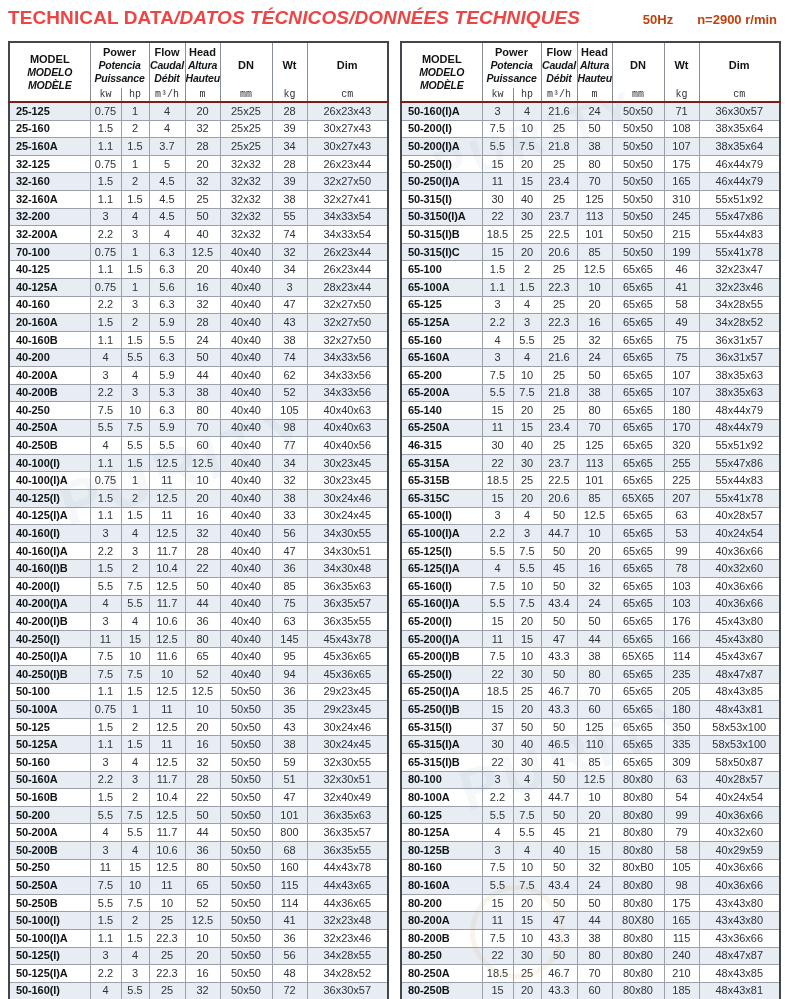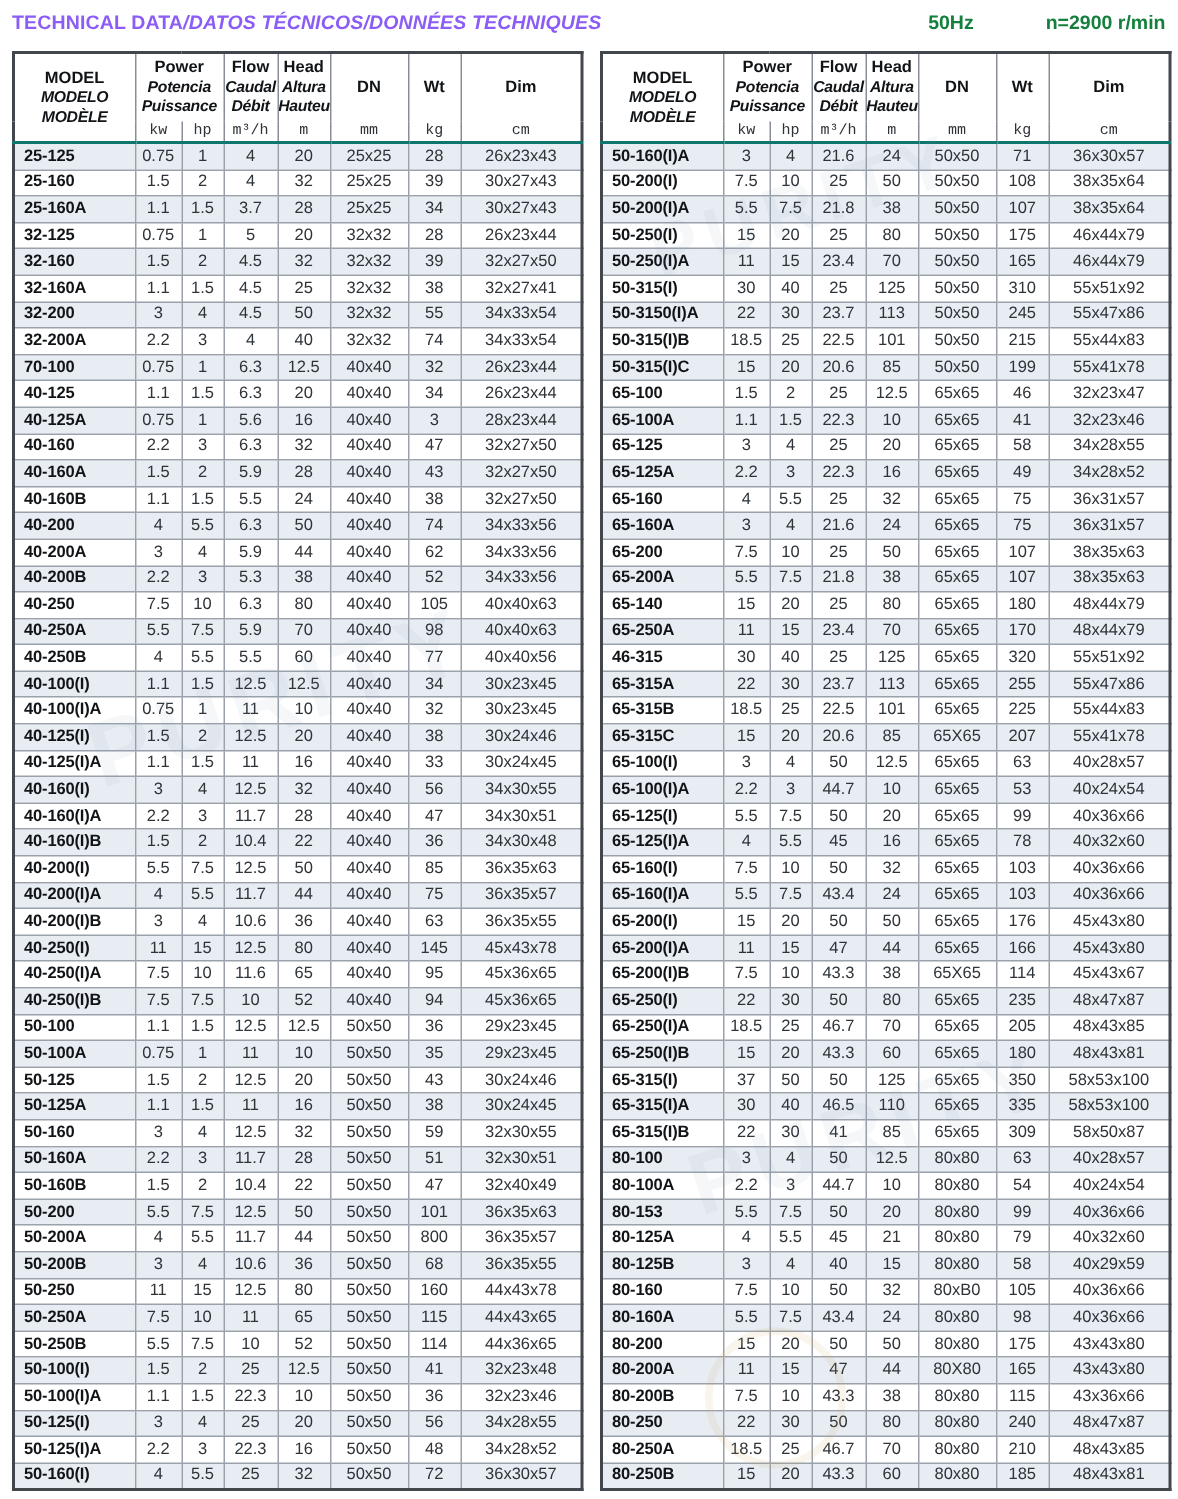--- a/index.html
+++ b/index.html
@@ -3,39 +3,39 @@
 <meta charset="utf-8">
 <style>
   html,body { margin:0; padding:0; }
   body {
     width:785px; height:999px; background:#ffffff; overflow:hidden; position:relative;
     font-family:"Liberation Sans", sans-serif;
     -webkit-font-smoothing:antialiased;
   }
   
   .page-header { display:flex; align-items:baseline; padding:7px 8px 0 8px; }
-  .title { color:#8b5cf6; font-weight:bold; font-size:13px; letter-spacing:.1px; white-space:nowrap;text-align:right; }
+  .title { color:#ef4444; font-weight:bold; font-size:19px; letter-spacing:.1px; white-space:nowrap;text-align:right; }
   .title .it { font-style:italic; }
-  .specs { margin-left:auto; display:flex; gap:48px; color:#15803d; font-weight:bold; font-size:13px; white-space:nowrap;text-align:right; }
+  .specs { margin-left:auto; display:flex; gap:24px; color:#c2410c; font-weight:bold; font-size:13px; white-space:nowrap;text-align:right; }
   
   .tables { display:flex; gap:11px; padding:0 8px; margin-top:12px;border-radius:31px; }
   table.tbl {
     border-collapse:collapse; table-layout:fixed; width:379px; background:#fff;
     border:2px solid #42474e;
   }
   .tbl th, .tbl td { padding:0; text-align:center; vertical-align:middle; overflow:hidden; }
   
   .tbl thead th { background:#fff; border-left:1px solid #878e98; border-right:1px solid #878e98; border-top:none; border-bottom:none; }
   .tbl .labels th { height:45px; }
   .tbl .units  th { height:13px; font-size:10px; font-weight:normal; color:#2e3338;font-family:Liberation Mono, monospace; }
   .h-en { font-size:11px; font-weight:bold; color:#111417; line-height:13px; }
   .h-it { font-size:10.5px; font-weight:bold; font-style:italic; color:#111417; line-height:13px; letter-spacing:-0.2px; }
   
   .tbl tbody td { height:16.6px; border:1px solid #9aa1ab; font-size:11px; color:#2e3338; line-height:1; }
-  .tbl tbody tr:first-child td { border-top:2px solid #0f766e; }
+  .tbl tbody tr:first-child td { border-top:2px solid #7f1d1d; }
   .tbl tbody tr:nth-child(odd) { background:#e8edf4; }
   .tbl tbody td.model { text-align:left; padding-left:6px; font-weight:bold; color:#111417; letter-spacing:-0.1px; }
   
   .wm {
     position:absolute; z-index:5; pointer-events:none; user-select:none;
     font-weight:bold; color:rgba(110,135,170,0.07); transform:rotate(-18deg);
     letter-spacing:6px; white-space:nowrap;
   }
   .wm-circle {
     position:absolute; z-index:5; pointer-events:none; width:84px; height:84px;
@@ -223,21 +223,21 @@
           <td class="model">40-160</td>
           <td>2.2</td>
           <td>3</td>
           <td>6.3</td>
           <td>32</td>
           <td>40x40</td>
           <td>47</td>
           <td>32x27x50</td>
         </tr>
         <tr>
-          <td class="model">40-160A</td>
+          <td class="model">20-160A</td>
           <td>1.5</td>
           <td>2</td>
           <td>5.9</td>
           <td>28</td>
           <td>40x40</td>
           <td>43</td>
           <td>32x27x50</td>
         </tr>
         <tr>
           <td class="model">40-160B</td>
@@ -1070,21 +1070,21 @@
           <td class="model">80-100A</td>
           <td>2.2</td>
           <td>3</td>
           <td>44.7</td>
           <td>10</td>
           <td>80x80</td>
           <td>54</td>
           <td>40x24x54</td>
         </tr>
         <tr>
-          <td class="model">80-153</td>
+          <td class="model">60-125</td>
           <td>5.5</td>
           <td>7.5</td>
           <td>50</td>
           <td>20</td>
           <td>80x80</td>
           <td>99</td>
           <td>40x36x66</td>
         </tr>
         <tr>
           <td class="model">80-125A</td>

